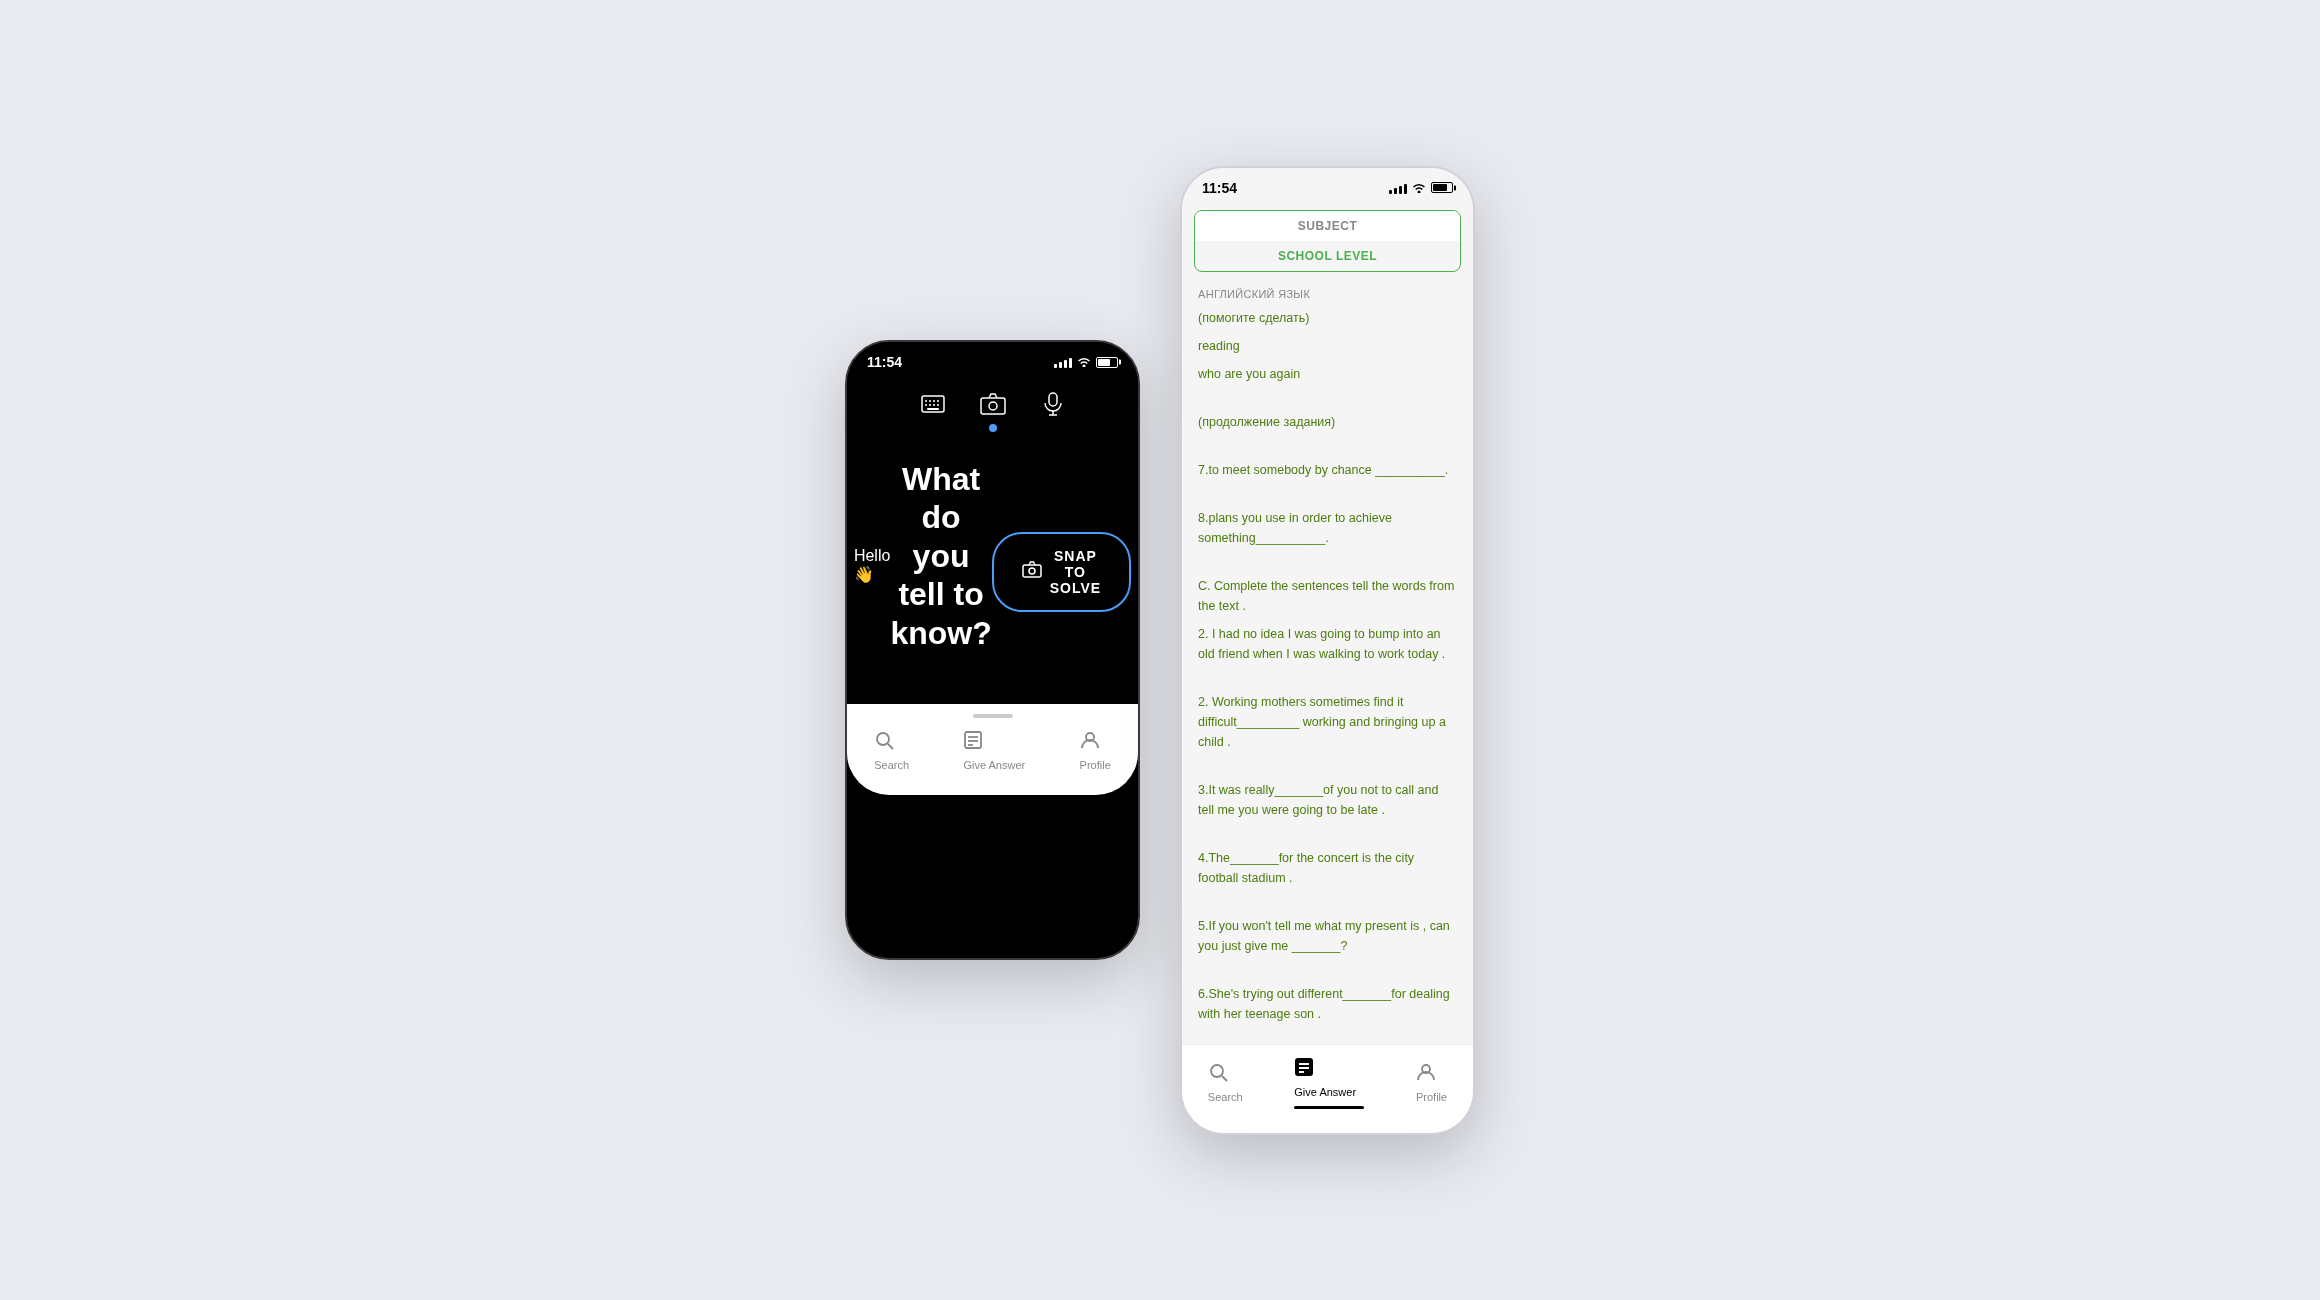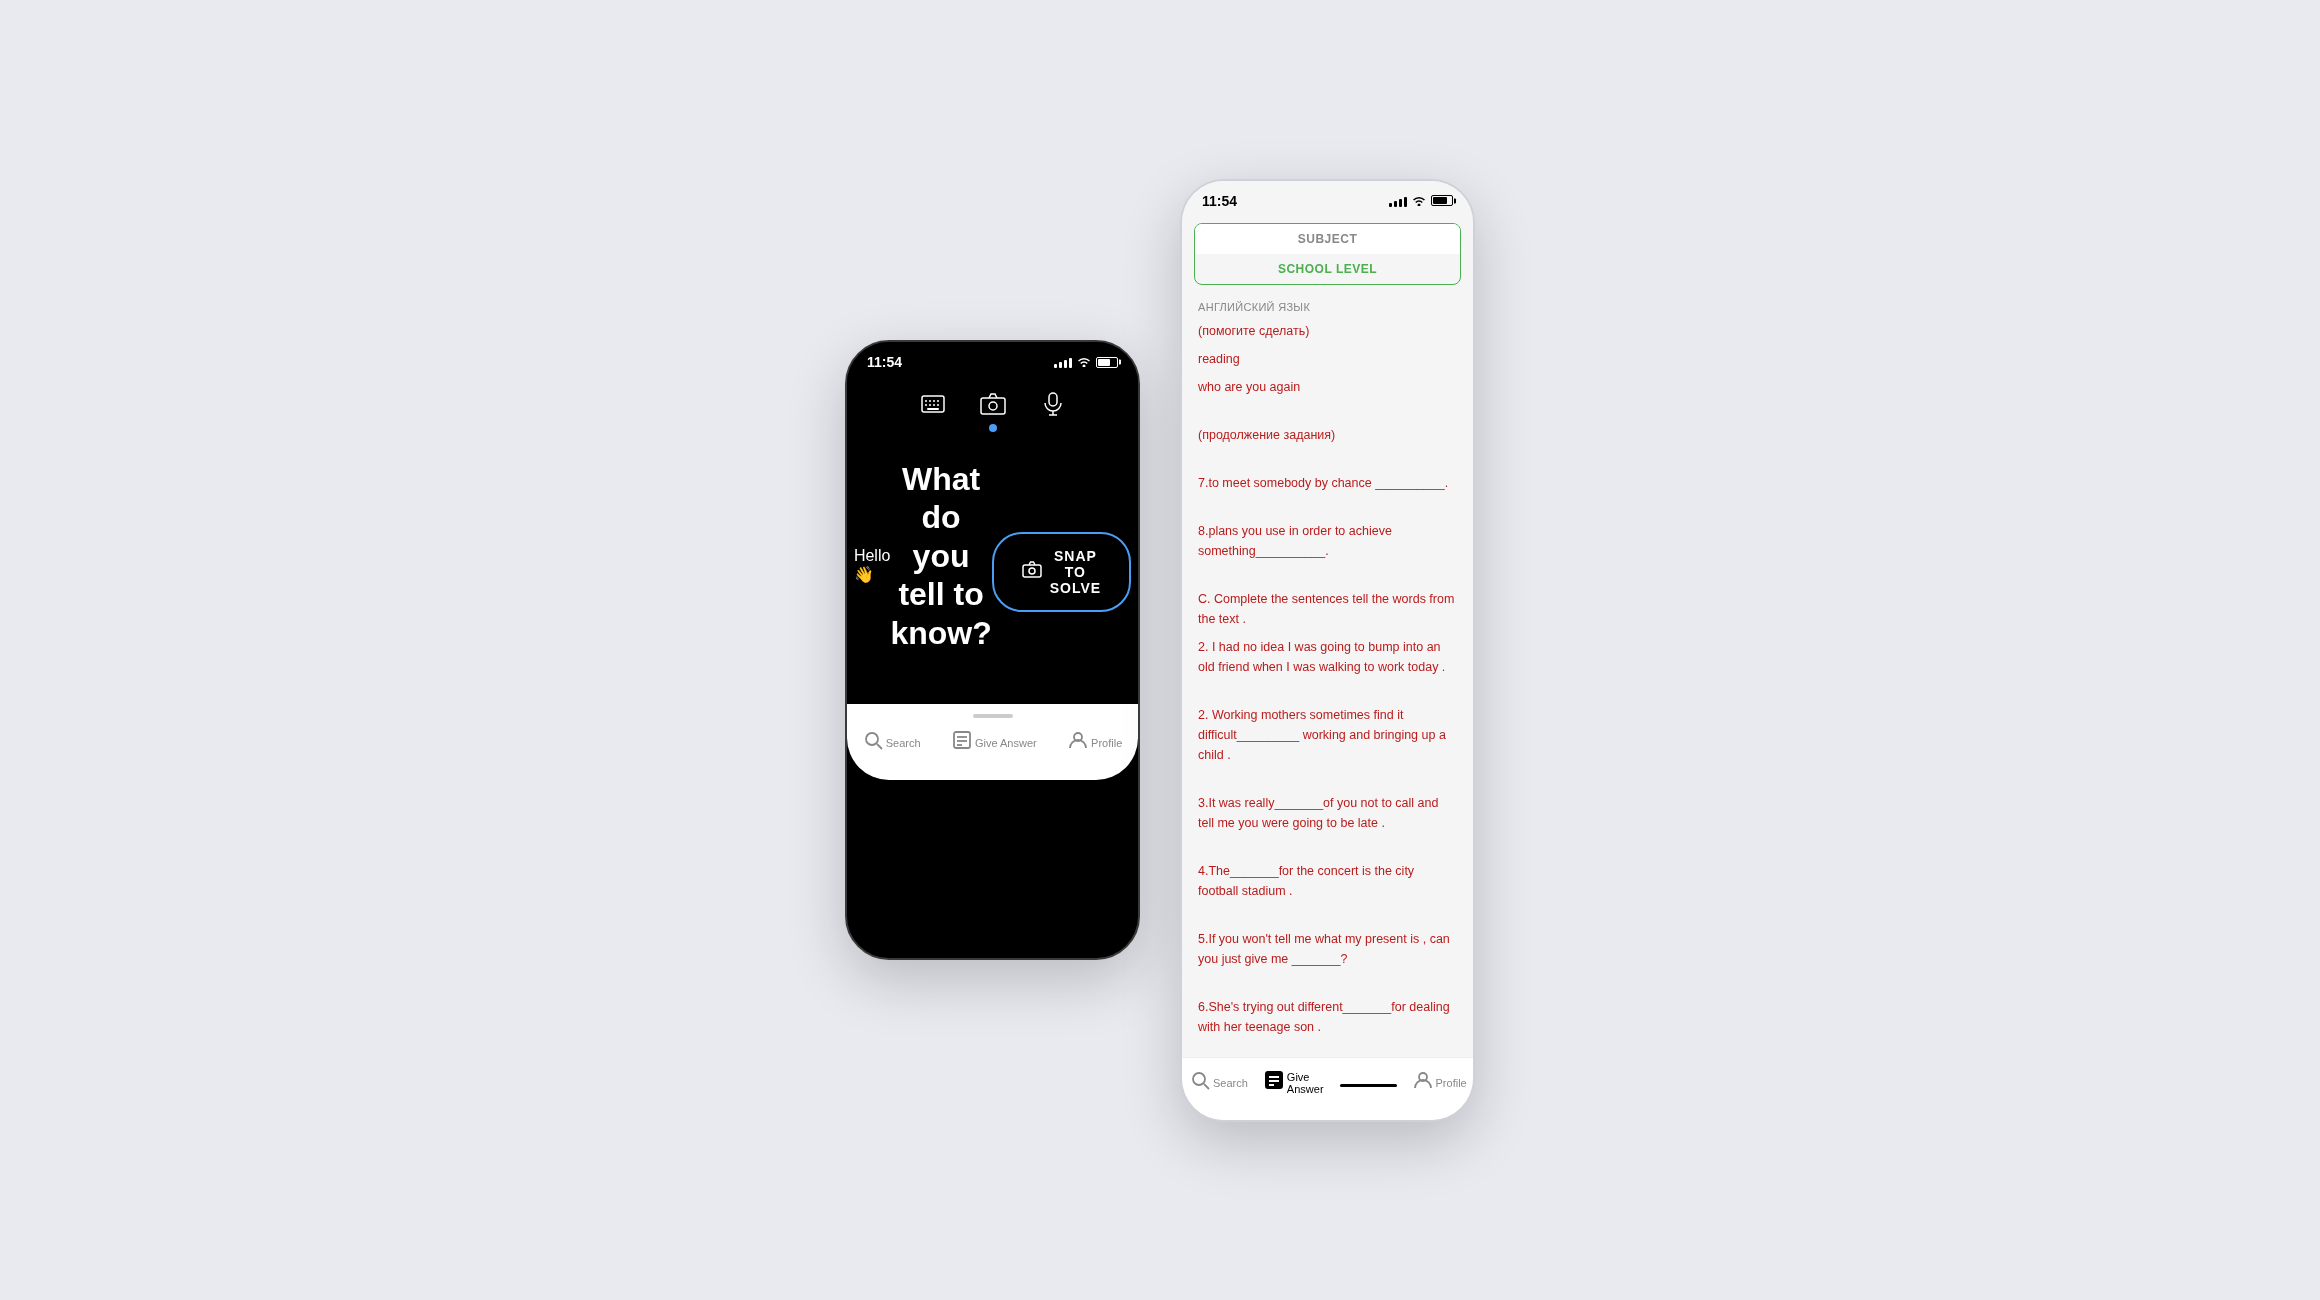--- a/index.html
+++ b/index.html
@@ -204,21 +204,21 @@
     }
 
     .tab-bar-items {
       display: flex;
       justify-content: space-around;
       align-items: center;
     }
 
     .tab-item {
       display: flex;
-      align-items: center;
+      flex-direction: column;
       gap: 3px;
       padding: 4px 8px;
       cursor: pointer;
     }
 
     .tab-icon {
       font-size: 22px;
       color: #888;
     }
 
@@ -278,21 +278,21 @@
       color: #888;
       padding: 8px 16px 4px;
       letter-spacing: 0.3px;
     }
 
     .content-area {
       flex: 1;
       padding: 4px 16px 12px;
       overflow: hidden;
       font-size: 12.5px;
-      color: #b91c1c;
+      color: #4d7c0f;
       line-height: 1.6;
     }
 
     .content-area p {
       margin-bottom: 8px;
     }
 
     .tab-bar-white {
       background: #fff;
       border-top: 1px solid #eee;

